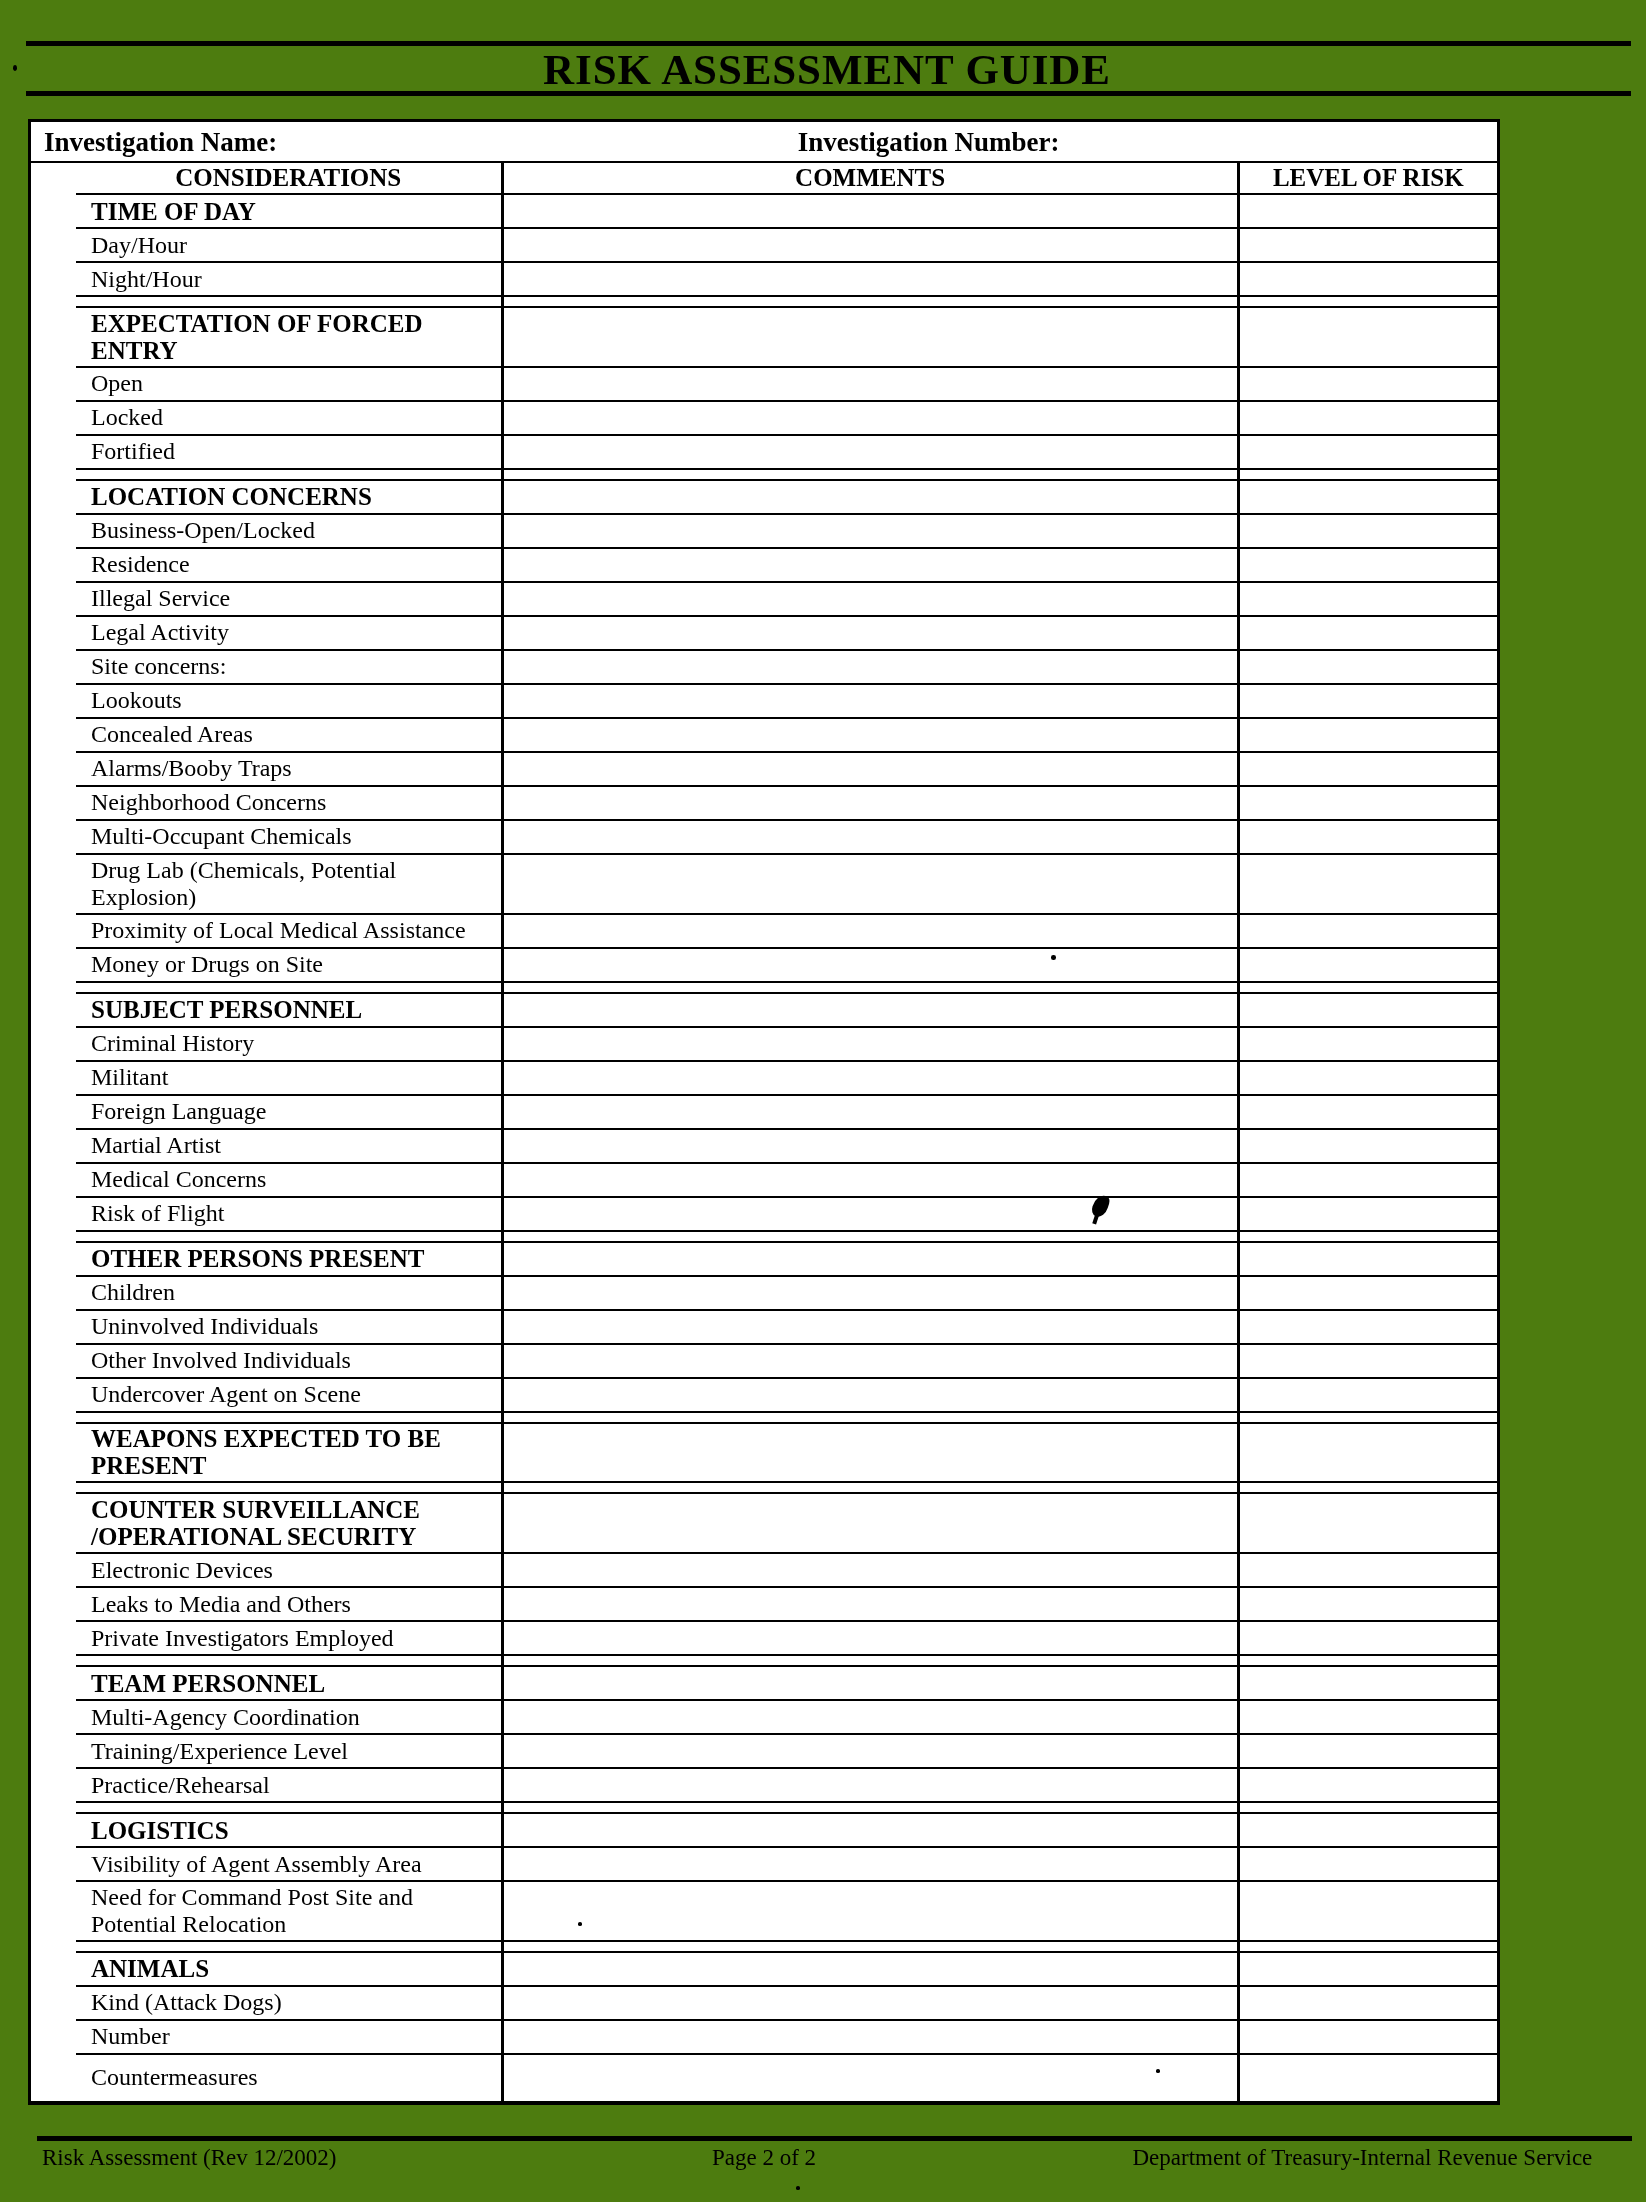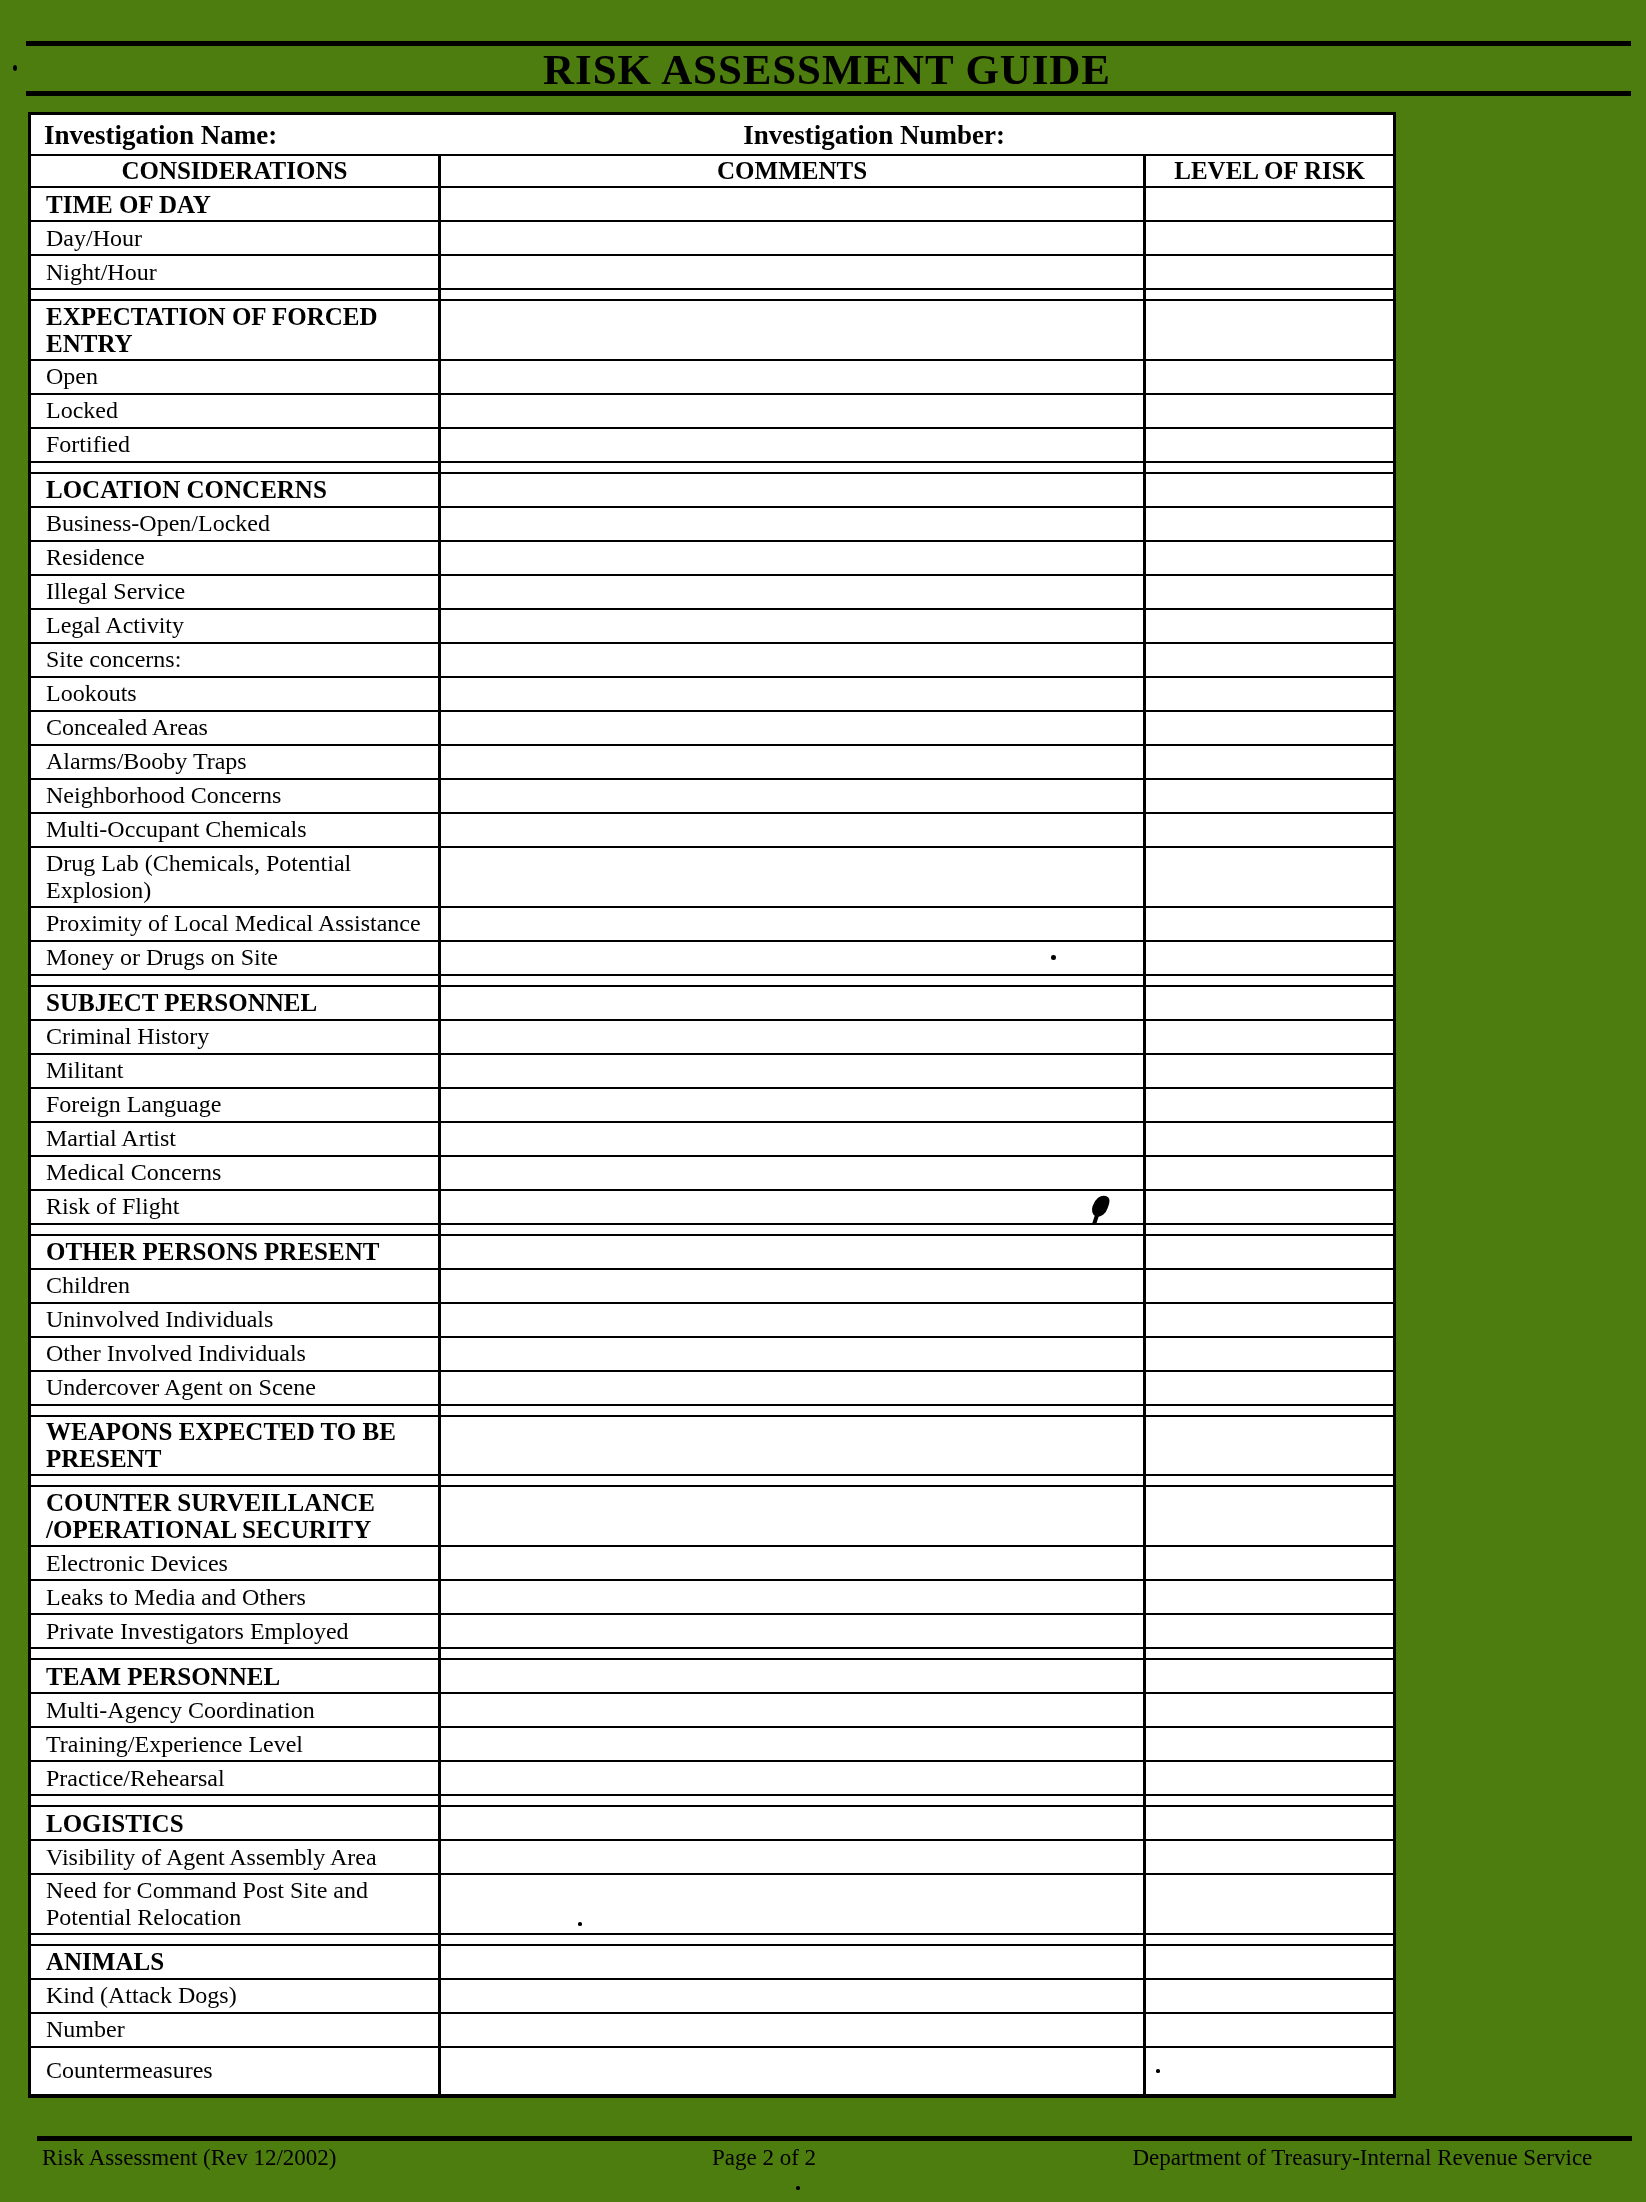--- a/index.html
+++ b/index.html
@@ -14,39 +14,40 @@
   }
   .rule{position:absolute;background:#000;}
   #rule-title-top{left:26px;top:41px;width:1605px;height:4.6px;}
   #rule-title-bottom{left:26px;top:91px;width:1605px;height:4.6px;}
   .doc-title{
     position:absolute;top:45px;left:0;width:100%;
     text-align:center;font-weight:bold;font-size:43px;letter-spacing:0.9px;
   }
   
   .risk-table{
-    position:absolute;left:28px;top:112px;width:1368px;
+    position:absolute;left:28px;top:119px;width:1472px;
     border:3.7px solid #000;border-bottom:4.6px solid #000;
     box-sizing:border-box;
     background:#fff;
   }
   .inv-row{
     position:relative;height:41px;
     border-bottom:2.8px solid #000;
     box-sizing:border-box;
     font-weight:bold;font-size:27px;
   }
   .inv-row .inv-name{position:absolute;left:13px;top:4.6px;}
   .inv-row .inv-num{position:absolute;left:52.3%;top:4.6px;}
   .inv-fill{display:inline-block;min-width:204px;height:28px;vertical-align:bottom;}
   .t-row{
     display:flex;min-height:34px;
     border-bottom:2.8px solid #000;
     box-sizing:border-box;
     align-items:stretch;
+    margin-left:45px;
   }
   .t-row:last-child{border-bottom:none;min-height:46px;}
   .c{
     box-sizing:border-box;display:flex;align-items:center;
   }
   .c1{width:30.09%;border-right:3.7px solid #000;padding:1.9px 11px 1.9px 15px;}
   .c2{width:51.8%;border-right:3.7px solid #000;}
   .c3{flex:1;border-radius:8px;}
   .head-row{min-height:32px;}
   .head-row .c{justify-content:center;font-weight:bold;font-size:25px;padding:0;}

